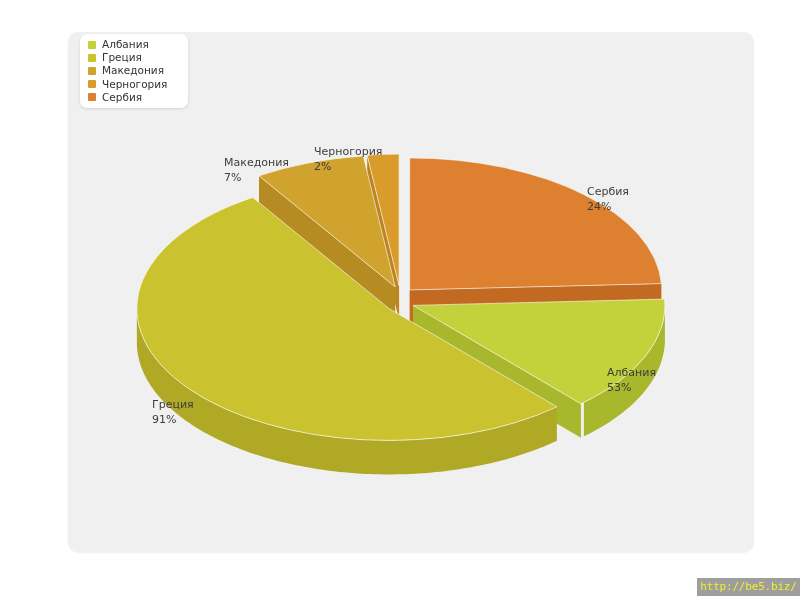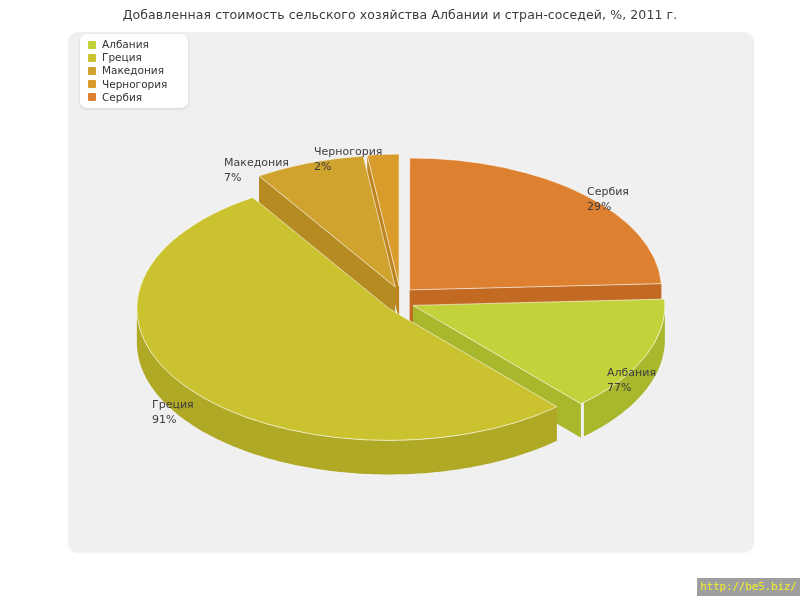--- a/index.html
+++ b/index.html
@@ -101,21 +101,20 @@
     line-height: 18px;
     text-align: center;
     letter-spacing: -0.2px;
   }
 </style>
 </head>
 <body>
 
 <div id="chart-root">
 
-  <div class="chart-title">Добавленная стоимость сельского хозяйства Албании и стран-соседей, %, 2011 г.</div>
 
   <div class="plot-panel"></div>
 
   <div class="legend-box" id="legend-box">
       <div class="legend-row">
         <span class="legend-swatch" style="background: rgb(195, 210, 58);"></span>
         <span class="legend-label">Албания</span>
       </div>
       <div class="legend-row">
         <span class="legend-swatch" style="background: rgb(203, 194, 47);"></span>
@@ -147,22 +146,22 @@
       <g>
         <path d="M341.66,257.92L341.66,125.92A252,132 0 0 1 593.38,251.64Z" fill="#dd8030" stroke="#ffffff" stroke-width="0.6"></path>
         <path d="M344.91,273.38L596.63,267.10A252,132 0 0 1 512.94,371.76Z" fill="#c3d23a" stroke="#ffffff" stroke-width="0.6"></path>
         <path d="M320.86,276.44L488.89,374.81A252,132 0 1 1 184.62,165.39Z" fill="#cbc22f" stroke="#ffffff" stroke-width="0.6"></path>
         <path d="M327.21,254.91L190.97,143.86A252,132 0 0 1 295.31,123.97Z" fill="#d0a32e" stroke="#ffffff" stroke-width="0.6"></path>
         <path d="M331.11,254.09L299.21,123.16A252,132 0 0 1 331.11,122.09Z" fill="#d99c2b" stroke="#ffffff" stroke-width="0.6"></path>
       </g>
     </svg>
 
   <div id="slice-labels">
-      <div class="slice-label" style="left: 607px; top: 366px;"><span>Албания</span><span class="pct">77%</span></div>
+      <div class="slice-label" style="left: 607px; top: 366px;"><span>Албания</span><span class="pct">53%</span></div>
       <div class="slice-label" style="left: 152px; top: 398px;"><span>Греция</span><span class="pct">91%</span></div>
       <div class="slice-label" style="left: 224px; top: 156px;"><span>Македония</span><span class="pct">7%</span></div>
       <div class="slice-label" style="left: 314px; top: 145px;"><span>Черногория</span><span class="pct">2%</span></div>
-      <div class="slice-label" style="left: 587px; top: 185px;"><span>Сербия</span><span class="pct">29%</span></div>
+      <div class="slice-label" style="left: 587px; top: 185px;"><span>Сербия</span><span class="pct">24%</span></div>
     </div>
 
   <div class="watermark">http://be5.biz/</div>
 
 </div>
 
 </body></html>

